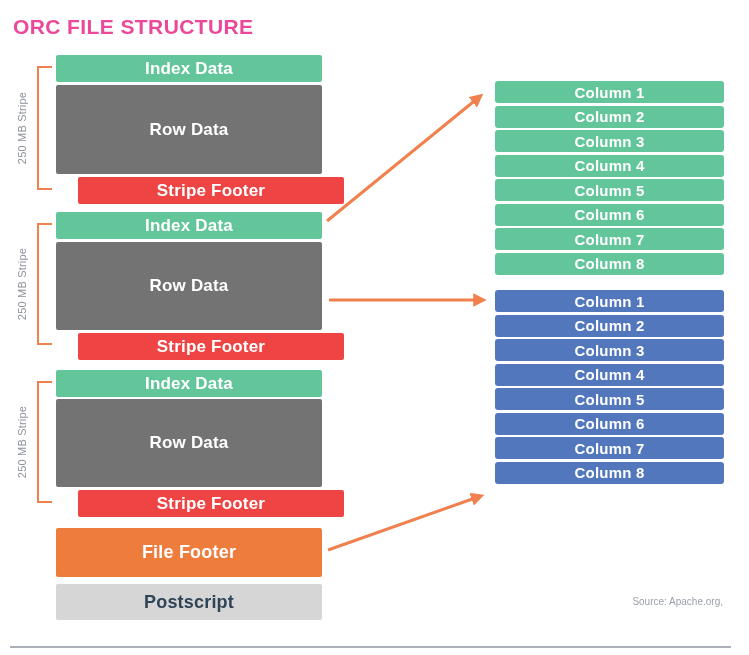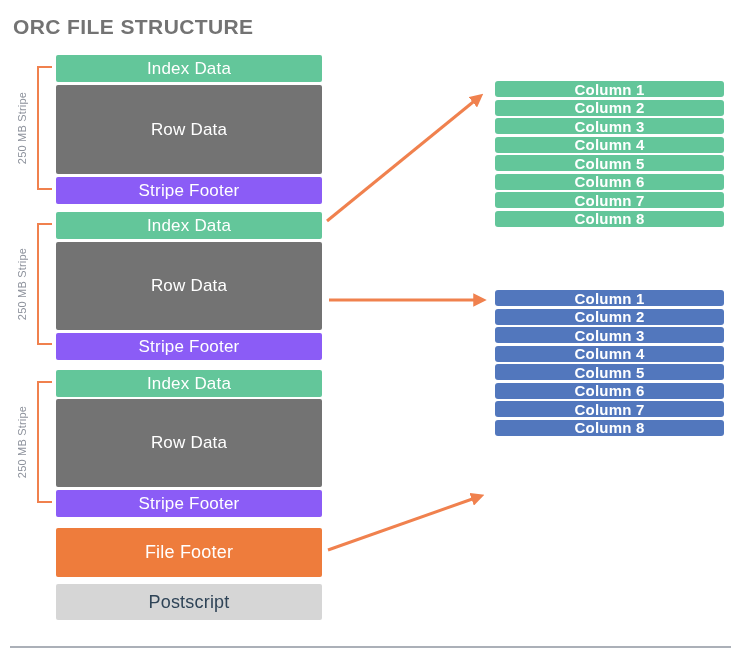--- a/index.html
+++ b/index.html
@@ -13,39 +13,39 @@
     font-family: "Liberation Sans", sans-serif;
   }
   .title {
     position: absolute;
     left: 13px;
     top: 15px;
     margin: 0;
     font-size: 21px;
     font-weight: 700;
     letter-spacing: 0.4px;
-    color: #737373;
+    color: #ec4899;
   }
   
   .block {
     position: absolute;
     left: 56px;
     width: 266px;
     border-radius: 2px;
     display: flex;
     align-items: center;
     justify-content: center;
     color: #ffffff;
-    font-weight: 400;
+    font-weight: 700;
     font-size: 17px;
     letter-spacing: 0.2px;
   }
   .block.green  { background: #63C69A; }
   .block.blue   { background: #737373; }
-  .block.navy   { background: #8b5cf6; }
+  .block.navy   { background: #ef4444; margin-left: 22px; }
   .block.orange { background: #EE7C3C; font-size: 18px; }
   .block.gray   { background: #D6D6D6; color: #2F4457; font-size: 18px; }
 
   
   .bracket {
     position: absolute;
     left: 37px;
     width: 15px;
     border-left: 2px solid #F0814E;
     border-top: 2px solid #F0814E;
@@ -67,21 +67,21 @@
   
   .col-group {
     position: absolute;
     left: 495px;
     width: 229px;
     display: flex;
     flex-direction: column;
     gap: 2.5px;
   }
   .col-row {
-    height: 16px;
+    height: 22px;
     border-radius: 3px;
     display: flex;
     align-items: center;
     justify-content: center;
     color: #ffffff;
     font-weight: 700;
     font-size: 15px;
     letter-spacing: 0.2px;
   }
   .col-group.green .col-row { background: #63C69A; }
@@ -167,16 +167,17 @@
       <marker id="ah" viewBox="0 0 10 10" refX="5" refY="5" markerWidth="4.5" markerHeight="4.5" orient="auto-start-reverse" markerUnits="strokeWidth">
         <path d="M0,0 L10,5 L0,10 z" fill="#F0814E"></path>
       </marker>
     </defs>
     <line x1="327" y1="221" x2="478" y2="98" stroke="#F0814E" stroke-width="3" marker-end="url(#ah)"></line>
     <line x1="329" y1="300" x2="480" y2="300" stroke="#F0814E" stroke-width="3" marker-end="url(#ah)"></line>
     <line x1="328" y1="550" x2="478" y2="497" stroke="#F0814E" stroke-width="3" marker-end="url(#ah)"></line>
   </svg>
 
   <div class="source">
+    <div>Source: Apache.org,</div>
   </div>
 
   <div class="divider"></div>
 </div>
 
 </body></html>

